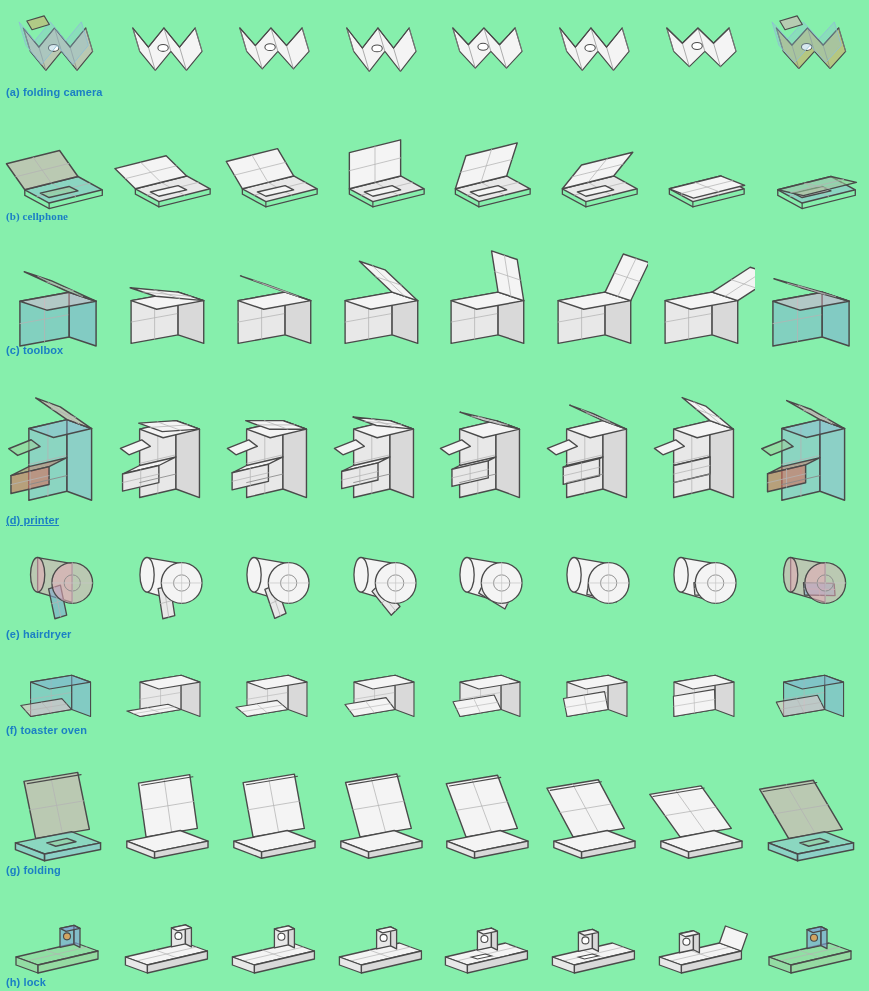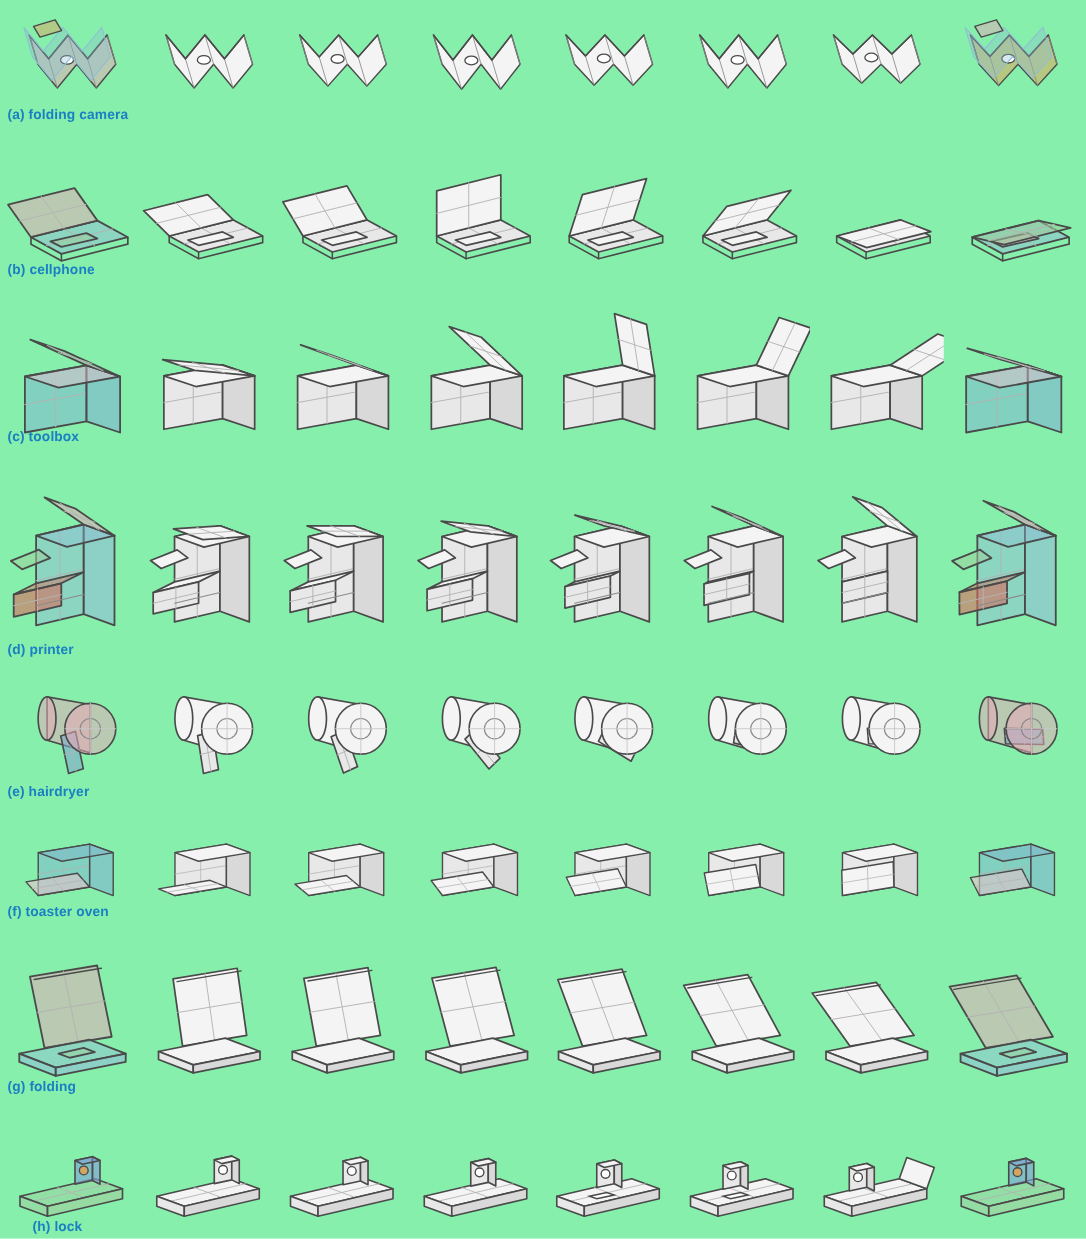--- a/index.html
+++ b/index.html
@@ -198,21 +198,21 @@
           <path d="M44,76L66,88" fill="none" stroke="#b3b3b3" stroke-width="0.7" stroke-linecap="round"></path>
           <path d="M79,76L31,88" fill="none" stroke="#b3b3b3" stroke-width="0.7" stroke-linecap="round"></path>
           <path d="M20,82L20,87L42,99L90,87L90,82" fill="none" stroke="#4a4a4a" stroke-width="1.2"></path>
           <path d="M42,94L42,99" fill="none" stroke="#4a4a4a" stroke-width="1.1" stroke-linecap="round"></path>
           <path d="M34,85L60,79L68,83L42,89Z" fill="#e6a9b8" fill-opacity="0.5" stroke="#4a4a4a" stroke-width="1.3" stroke-linejoin="round" stroke-linecap="round"></path>
           <path d="M20,82L68,70L91.05495598760402,75.27614359779253L43.05495598760402,87.27614359779253Z" fill="#9ccf9c" fill-opacity="0.55" stroke="#4a4a4a" stroke-width="1.3" stroke-linejoin="round" stroke-linecap="round"></path>
           <path d="M44,76L67.05495598760402,81.27614359779253" fill="none" stroke="#b3b3b3" stroke-width="0.7" stroke-linecap="round"></path>
           <path d="M79.52747799380201,72.63807179889626L31.52747799380201,84.63807179889626" fill="none" stroke="#b3b3b3" stroke-width="0.7" stroke-linecap="round"></path>
         </svg>
       </div>
-    <div class="rowlabel" style="color: rgb(27, 127, 196);">(b) cellphone</div>
+    <div class="rowlabel" style="color: rgb(27, 127, 196); font-family: Liberation Serif, serif;">(b) cellphone</div>
   </section>
 
   <section class="row" style="height:134px">
     <div class="concept">
         <svg viewBox="0 0 100 112">
           <path d="M16,66L60,58L60,98L16,106Z" fill="#7fb7cf" fill-opacity="0.55" stroke="#4a4a4a" stroke-width="1.3" stroke-linejoin="round" stroke-linecap="round"></path>
           <path d="M38,62L38,102" fill="none" stroke="#b3b3b3" stroke-width="0.7" stroke-linecap="round"></path>
           <path d="M60,78L16,86" fill="none" stroke="#b3b3b3" stroke-width="0.7" stroke-linecap="round"></path>
           <path d="M60,58L84,66L84,106L60,98Z" fill="#7fb7cf" fill-opacity="0.65" stroke="#4a4a4a" stroke-width="1.3" stroke-linejoin="round" stroke-linecap="round"></path>
           <path d="M16,66L60,58L84,66L40,74Z" fill="#eec2ce" fill-opacity="0.45" stroke="#4a4a4a" stroke-width="1.3" stroke-linejoin="round" stroke-linecap="round"></path>
@@ -426,21 +426,21 @@
           <path d="M69,40L39.301515190165006,23.02943725152286" fill="none" stroke="#b3b3b3" stroke-width="0.7" stroke-linecap="round"></path>
           <path d="M65.1507575950825,35.51471862576143L43.1507575950825,27.514718625761432" fill="none" stroke="#b3b3b3" stroke-width="0.7" stroke-linecap="round"></path>
           <path d="M6,62L26,54L34,60L14,68Z" fill="#9ccf9c" fill-opacity="0.55" stroke="#4a4a4a" stroke-width="1.3" stroke-linejoin="round" stroke-linecap="round"></path>
           <path d="M24,78L58,70L45.2,76.4L11.2,84.4Z" fill="#d96a5a" fill-opacity="0.45" stroke="#4a4a4a" stroke-width="1.3" stroke-linejoin="round" stroke-linecap="round"></path>
           <path d="M11.2,84.4L45.2,76.4L45.2,92.4L11.2,100.4Z" fill="#d96a5a" fill-opacity="0.6" stroke="#4a4a4a" stroke-width="1.3" stroke-linejoin="round" stroke-linecap="round"></path>
           <path d="M28.200000000000003,80.4L28.200000000000003,96.4" fill="none" stroke="#b3b3b3" stroke-width="0.7" stroke-linecap="round"></path>
           <path d="M45.2,84.4L11.2,92.4" fill="none" stroke="#b3b3b3" stroke-width="0.7" stroke-linecap="round"></path>
           <path d="M24,94L58,86" fill="none" stroke="#8a8a8a" stroke-width="0.8" stroke-linecap="round"></path>
         </svg>
       </div>
-    <div class="rowlabel" style="color: rgb(27, 127, 196);">(d) printer</div>
+    <div class="rowlabel" style="color: rgb(27, 127, 196); text-decoration: underline;">(d) printer</div>
   </section>
 
   <section class="row" style="height:114px">
     <div class="concept">
         <svg viewBox="0 0 100 112">
           <path d="M30,30L64,36L64,74L30,64Z" fill="#e6a9b8" fill-opacity="0.55" stroke="#4a4a4a" stroke-width="1.3" stroke-linejoin="round" stroke-linecap="round"></path>
           <ellipse cx="30" cy="47" rx="7" ry="17" fill="#e6a9b8" fill-opacity="0.55" stroke="#4a4a4a" stroke-width="1.3"></ellipse>
           <g transform="rotate(-8 46 62)">
             <path d="M41,60L53,58L55,88L43,90Z" fill="#7fa8cf" fill-opacity="0.6" stroke="#4a4a4a" stroke-width="1.3" stroke-linejoin="round" stroke-linecap="round"></path>
             <path d="M47,59L49,89" fill="none" stroke="#b3b3b3" stroke-width="0.7" stroke-linecap="round"></path>
@@ -815,16 +815,16 @@
           <path d="M38,73L60,81" fill="none" stroke="#b3b3b3" stroke-width="0.7" stroke-linecap="round"></path>
           <path d="M79,70L19,84" fill="none" stroke="#b3b3b3" stroke-width="0.7" stroke-linecap="round"></path>
           <path d="M8,80L30,88L30,96L8,88Z" fill="#9ccf9c" fill-opacity="0.6" stroke="#4a4a4a" stroke-width="1.3" stroke-linejoin="round" stroke-linecap="round"></path>
           <path d="M30,88L90,74L90,82L30,96Z" fill="#9ccf9c" fill-opacity="0.65" stroke="#4a4a4a" stroke-width="1.3" stroke-linejoin="round" stroke-linecap="round"></path>
           <path d="M46,52.7L60,49.7L60,68.7L46,71.7Z" fill="#7f9fd8" fill-opacity="0.6" stroke="#4a4a4a" stroke-width="1.3" stroke-linejoin="round" stroke-linecap="round"></path>
           <path d="M60,49.7L66,52.7L66,71.7L60,68.7Z" fill="#7f9fd8" fill-opacity="0.65" stroke="#4a4a4a" stroke-width="1.3" stroke-linejoin="round" stroke-linecap="round"></path>
           <path d="M46,52.7L60,49.7L66,52.7L52,55.7Z" fill="#7f9fd8" fill-opacity="0.5" stroke="#4a4a4a" stroke-width="1.3" stroke-linejoin="round" stroke-linecap="round"></path>
           <circle cx="53" cy="60.7" r="3.5" fill="#e0a050" fill-opacity="0.85" stroke="#4a4a4a" stroke-width="1.1"></circle>
         </svg>
       </div>
-    <div class="rowlabel" style="color: rgb(27, 127, 196); margin-left: 20px;">(h) lock</div>
+    <div class="rowlabel" style="color: rgb(27, 127, 196);">(h) lock</div>
   </section>
 
 </div>
 
 </body></html>

